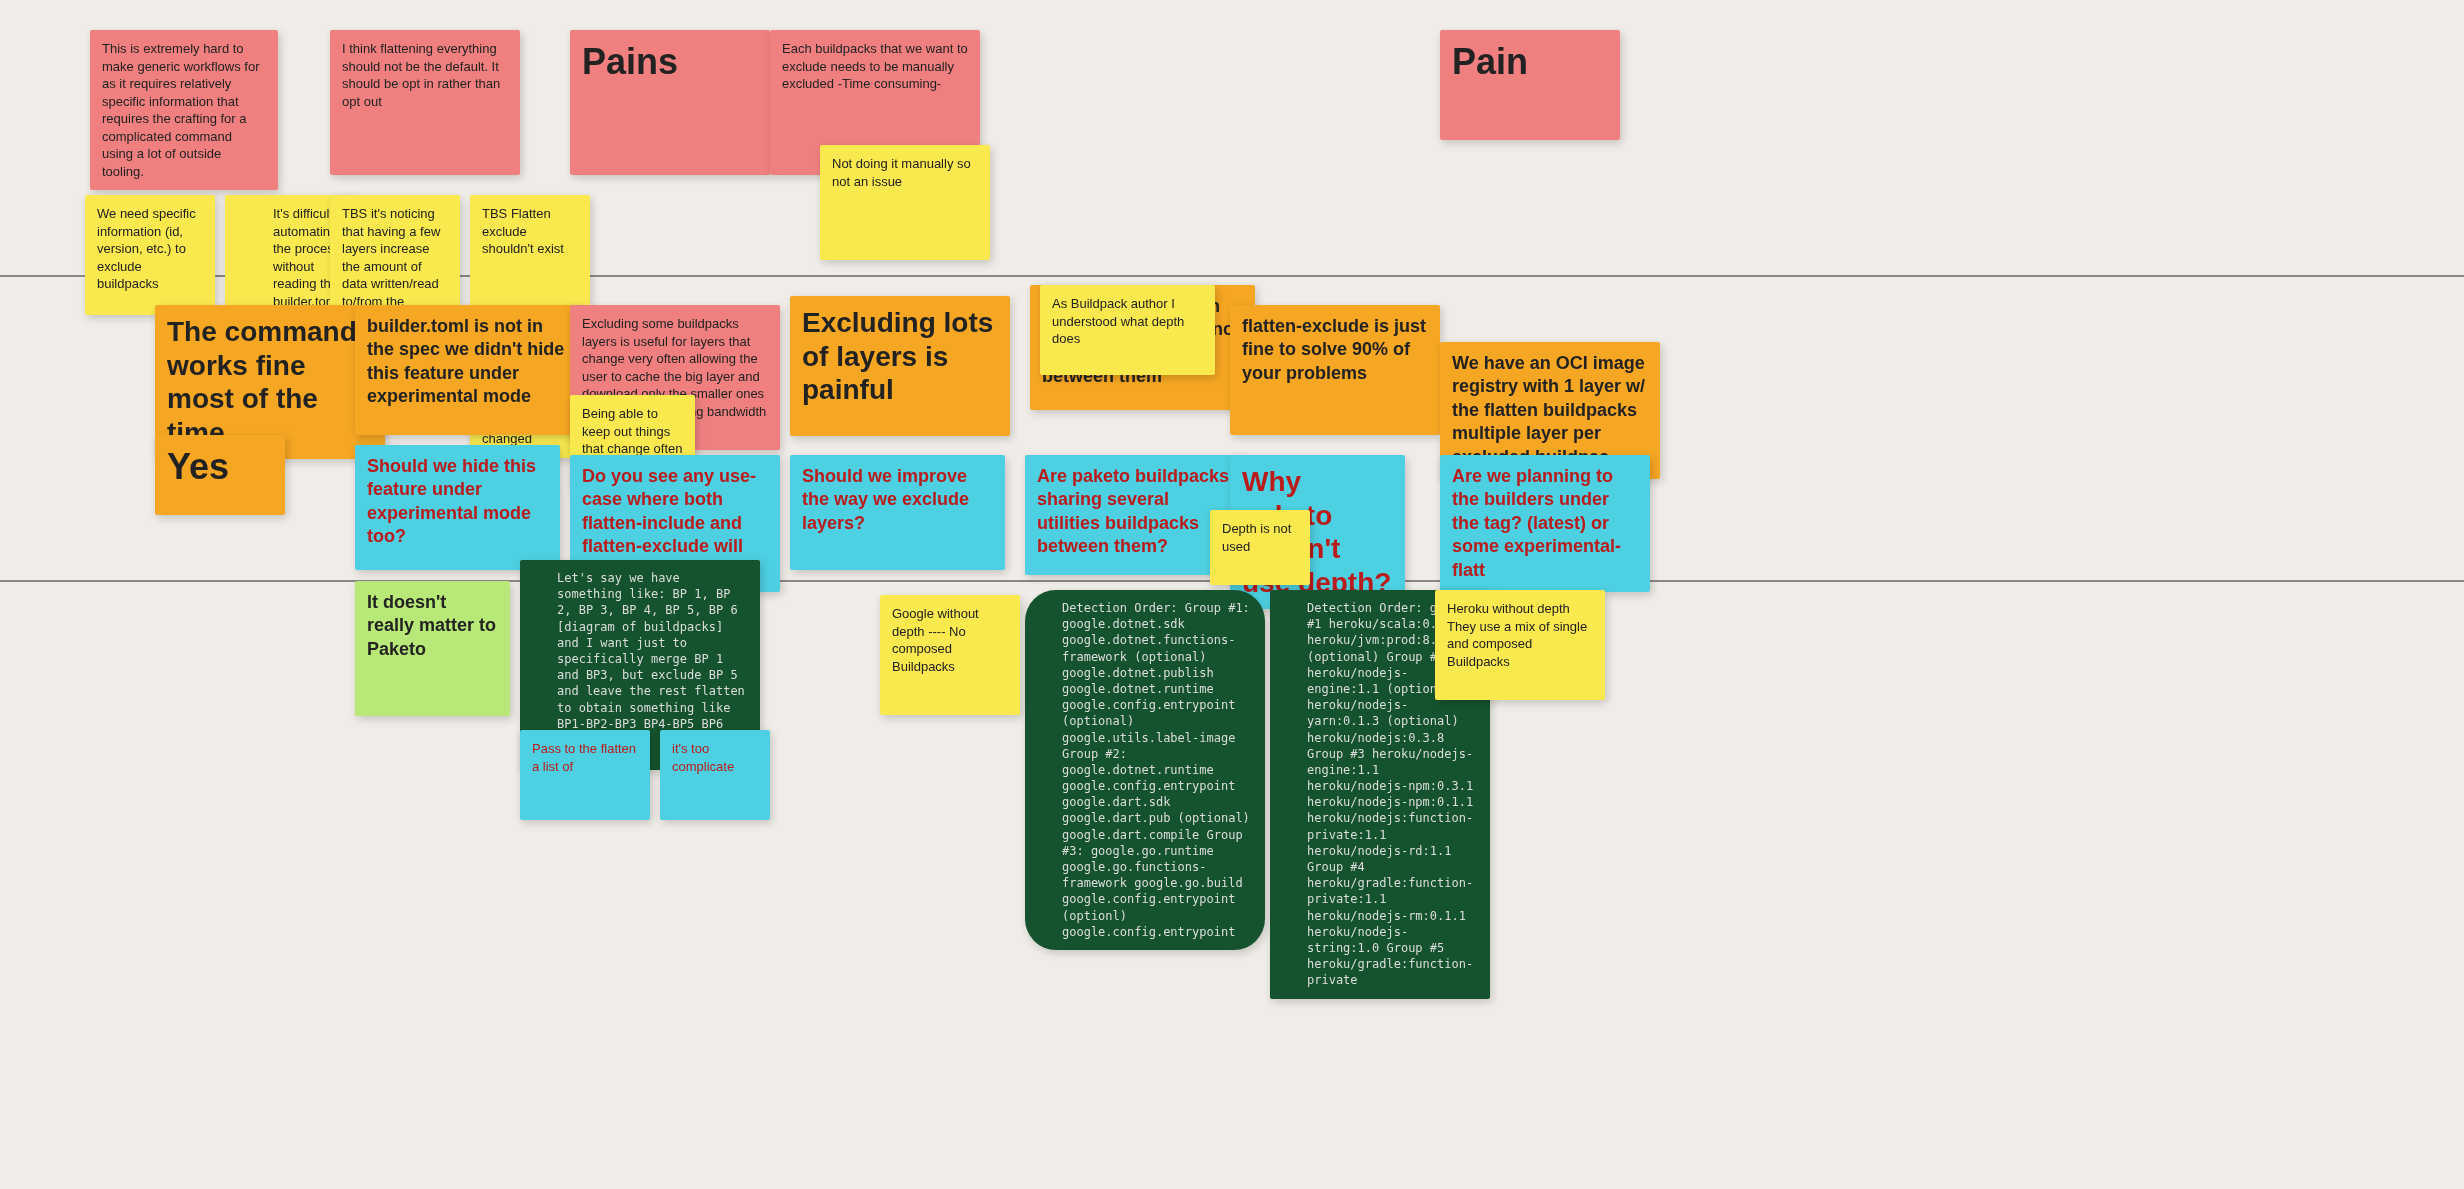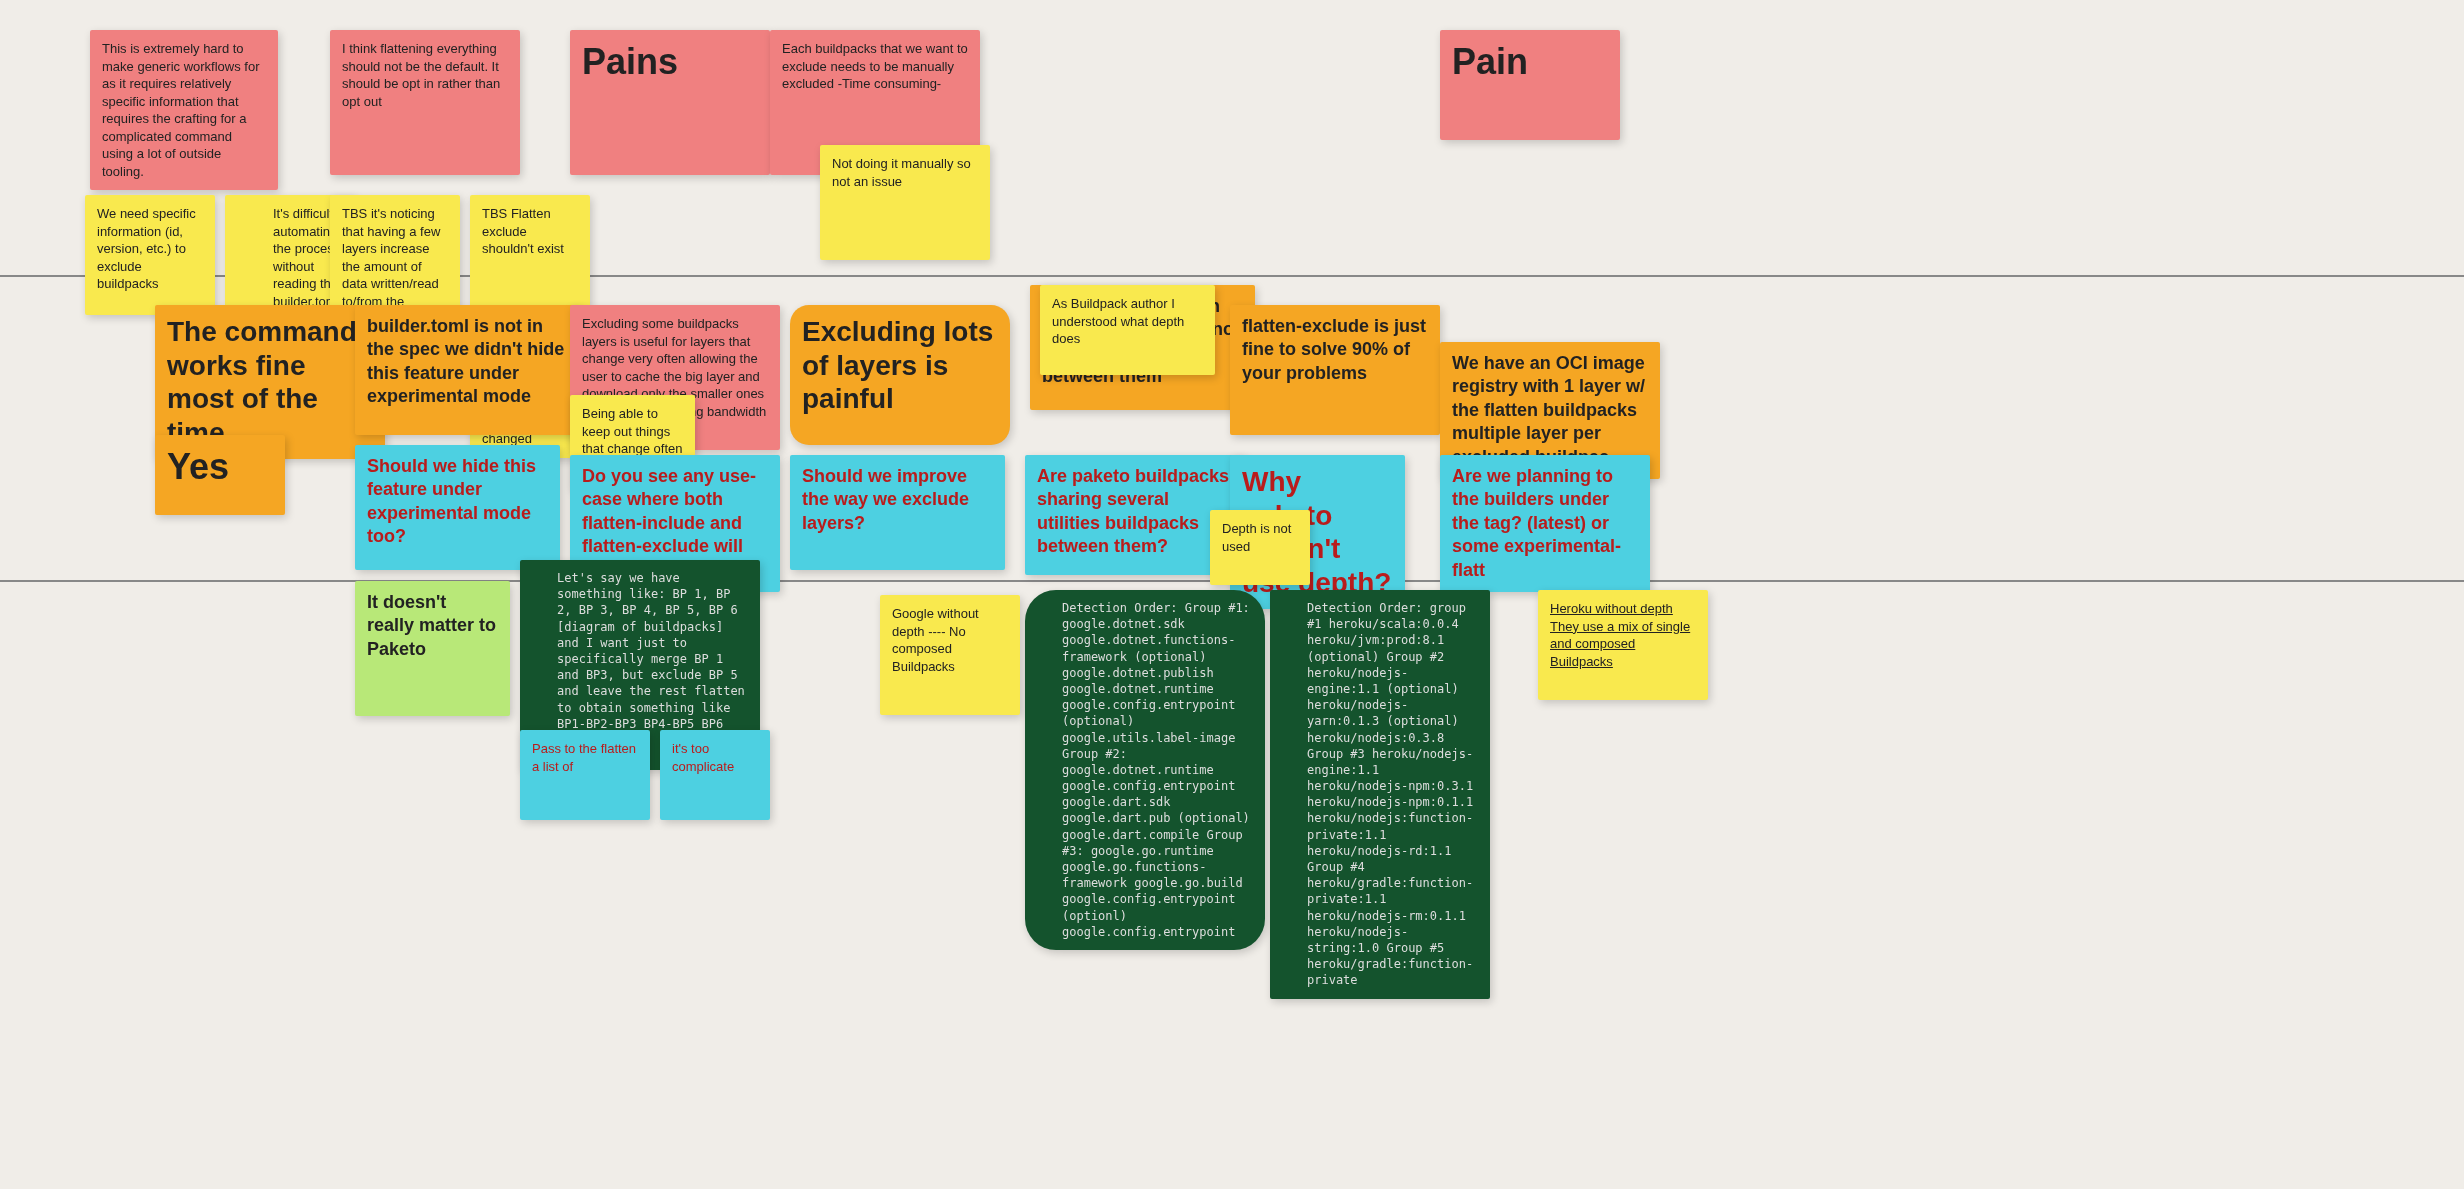--- a/index.html
+++ b/index.html
@@ -57,21 +57,21 @@
     <div class="sticky yellow" style="left: 225px; top: 195px; width: 130px; min-height: 120px; padding-left: 48px;">It's difficult automating the process without reading the builder.toml file</div>
     <div class="sticky yellow" style="left: 330px; top: 195px; width: 130px; min-height: 145px;">TBS it's noticing that having a few layers increase the amount of data written/read to/from the registry</div>
     <div class="sticky yellow" style="left: 470px; top: 195px; width: 120px; min-height: 115px;">TBS Flatten exclude shouldn't exist</div>
     <div class="sticky yellow" style="left: 820px; top: 145px; width: 170px; min-height: 115px;">Not doing it manually so not an issue</div>
     <div class="sticky yellow" style="left: 470px; top: 315px; width: 130px; min-height: 135px;">when we flatten too much, we lose the ability to reuse layers in the registry for things that haven't changed</div>
     <div class="sticky orange large-text" style="left: 155px; top: 305px; width: 230px; min-height: 120px;">The command works fine most of the time</div>
     <div class="sticky orange xlarge-text" style="left: 155px; top: 435px; width: 130px; min-height: 80px;">Yes</div>
     <div class="sticky orange medium-text" style="left: 355px; top: 305px; width: 225px; min-height: 130px;">builder.toml is not in the spec we didn't hide this feature under experimental mode</div>
     <div class="sticky pink" style="left: 570px; top: 305px; width: 210px; min-height: 145px;">Excluding some buildpacks layers is useful for layers that change very often allowing the user to cache the big layer and download only the smaller ones who changes, saving bandwidth</div>
     <div class="sticky yellow" style="left: 570px; top: 395px; width: 125px; min-height: 95px;">Being able to keep out things that change often is valuable</div>
-    <div class="sticky orange large-text" style="left: 790px; top: 305px; width: 220px; min-height: 140px; border-radius: 19px;">Excluding lots of layers is painful</div>
+    <div class="sticky orange large-text" style="left: 790px; top: 296px; width: 220px; min-height: 140px;">Excluding lots of layers is painful</div>
     <div class="sticky orange medium-text" style="left: 1030px; top: 285px; width: 225px; min-height: 125px;">depth is useful when your buildpacks do not share dependencies between them</div>
     <div class="sticky orange medium-text" style="left: 1230px; top: 305px; width: 210px; min-height: 130px;">flatten-exclude is just fine to solve 90% of your problems</div>
     <div class="sticky yellow" style="left: 1040px; top: 285px; width: 175px; min-height: 90px;">As Buildpack author I understood what depth does</div>
     <div class="sticky blue medium-text" style="left: 355px; top: 445px; width: 205px; min-height: 125px;">Should we hide this feature under experimental mode too?</div>
     <div class="sticky blue medium-text" style="left: 570px; top: 455px; width: 210px; min-height: 120px;">Do you see any use-case where both flatten-include and flatten-exclude will be used together?</div>
     <div class="sticky blue medium-text" style="left: 790px; top: 455px; width: 215px; min-height: 115px;">Should we improve the way we exclude layers?</div>
     <div class="sticky blue medium-text" style="left: 1025px; top: 455px; width: 220px; min-height: 120px;">Are paketo buildpacks sharing several utilities buildpacks between them?</div>
     <div class="sticky blue large-text" style="left: 1230px; top: 455px; width: 175px; min-height: 120px;">Why paketo doesn't use depth?</div>
     <div class="sticky yellow" style="left: 1210px; top: 510px; width: 100px; min-height: 75px;">Depth is not used</div>
     <div class="sticky green medium-text" style="left: 355px; top: 540px; width: 155px; min-height: 135px; margin-top: 41px;">It doesn't really matter to Paketo</div>
@@ -117,18 +117,18 @@
   heroku/nodejs-npm:0.3.1
   heroku/nodejs-npm:0.1.1
   heroku/nodejs:function-private:1.1
   heroku/nodejs-rd:1.1
 Group #4
   heroku/gradle:function-private:1.1
   heroku/nodejs-rm:0.1.1
   heroku/nodejs-string:1.0
 Group #5
   heroku/gradle:function-private</div>
-    <div class="sticky yellow" style="left: 1538px; top: 590px; width: 170px; min-height: 110px; text-decoration: underline;">Heroku without depth
+    <div class="sticky yellow" style="left: 1435px; top: 590px; width: 170px; min-height: 110px;">Heroku without depth
 
 They use a mix of single and composed Buildpacks</div>
     <div class="sticky blue" style="left: 520px; top: 730px; width: 130px; min-height: 90px;">Pass to the flatten a list of</div>
     <div class="sticky blue" style="left: 660px; top: 730px; width: 110px; min-height: 90px;">it's too complicate</div>
   </div>
 
 </body></html>

